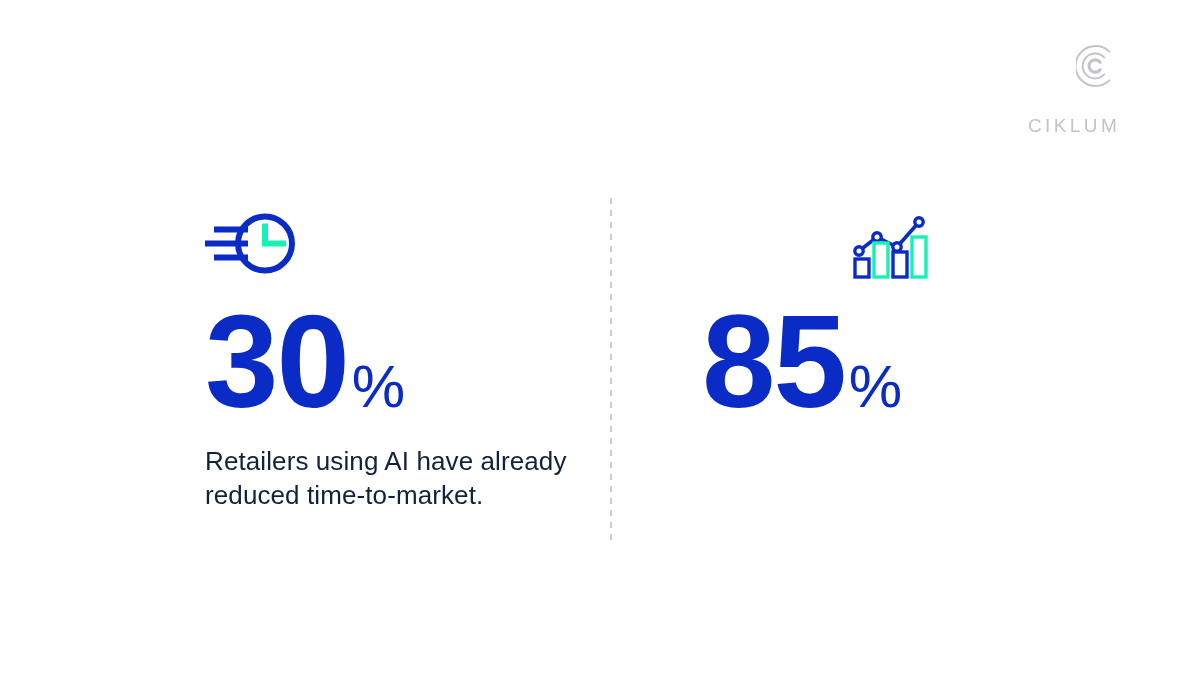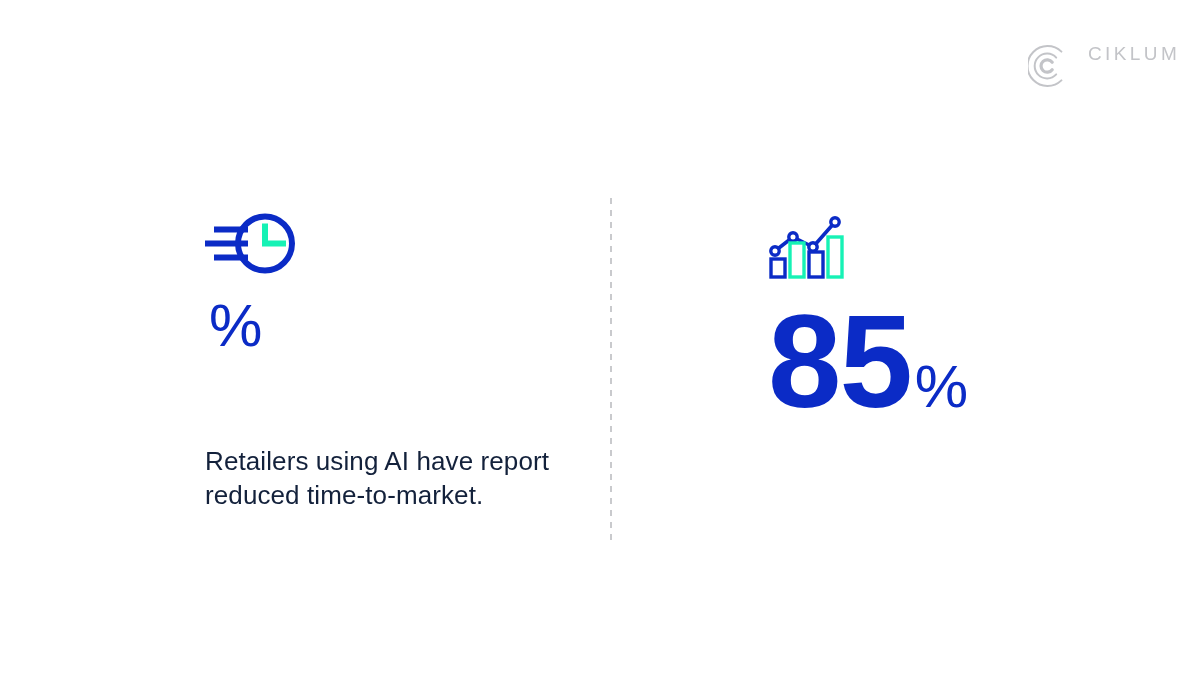--- a/index.html
+++ b/index.html
@@ -22,22 +22,23 @@
     height: 700px;
     background: #ffffff;
   }
 
   
   .brand {
     position: absolute;
     top: 44px;
     left: 1028px;
     display: flex;
-    align-items: flex-start;
-    gap: 16px;
+    align-items: flex-end;
+    gap: 28px;
+    flex-direction: column;
   }
   .brand-mark {
     width: 44px;
     height: 44px;
     display: block;
   }
   .brand-word {
     font-size: 19px;
     letter-spacing: 3.4px;
     color: #c3c4c8;
@@ -62,21 +63,21 @@
     background-size: 2px 12px;
     background-repeat: repeat-y;
   }
 
   
   .stat {
     position: absolute;
     top: 206px;
   }
   .stat-left  { left: 205px; width: 370px; }
-  .stat-right { left: 768px; width: 380px; }
+  .stat-right { left: 702px; width: 380px; text-align: center; }
 
   .stat-icon {
     height: 76px;
     display: block;
     margin-bottom: 14px;
   }
   .icon-clock { width: 100px; height: 72px; }
   .icon-chart { width: 80px;  height: 74px; }
 
   .stat-figure {
@@ -138,24 +139,25 @@
         <line x1="3" y1="37.5" x2="40" y2="37.5" stroke="#0B2BC6" stroke-width="6" stroke-linecap="square"></line>
         <line x1="12" y1="51.5" x2="40" y2="51.5" stroke="#0B2BC6" stroke-width="6" stroke-linecap="square"></line>
 
         <circle cx="60" cy="37.5" r="27" stroke="#0B2BC6" stroke-width="6"></circle>
 
         <path d="M60 20.5 V37.5 H78" stroke="#16F2B5" stroke-width="6" stroke-linecap="square" stroke-linejoin="miter" fill="none"></path>
       </svg>
     </div>
 
     <div class="stat-figure">
+      <span class="stat-number">30</span>
       <span class="stat-percent">%</span>
     </div>
 
-    <p class="stat-caption">Retailers using AI have report reduced time-to-market.</p>
+    <p class="stat-caption">Retailers using AI have already reduced time-to-market.</p>
   </div>
 
   <div class="stat stat-right">
 
     <div class="stat-icon">
       <svg class="icon-chart" viewBox="0 0 80 74" fill="none" xmlns="http://www.w3.org/2000/svg" aria-hidden="true">
 
         <polyline points="7,45 25,31 45,41 67,16" stroke="#0B2BC6" stroke-width="3.6" fill="none" stroke-linejoin="round" stroke-linecap="round"></polyline>
         <circle cx="7" cy="45" r="4.2" fill="#fff" stroke="#0B2BC6" stroke-width="3.4"></circle>
         <circle cx="25" cy="31" r="4.2" fill="#fff" stroke="#0B2BC6" stroke-width="3.4"></circle>

